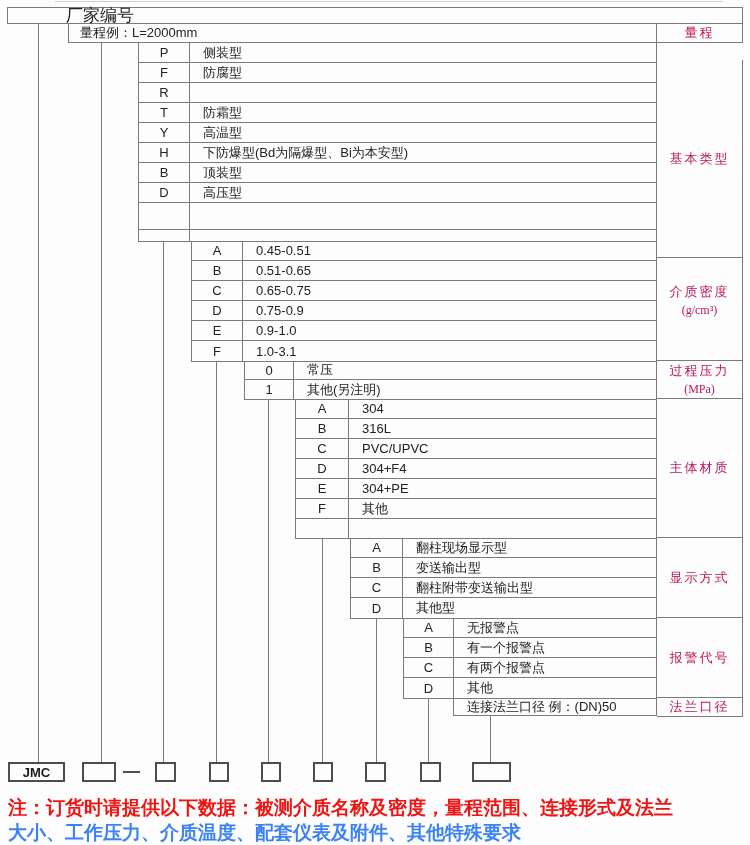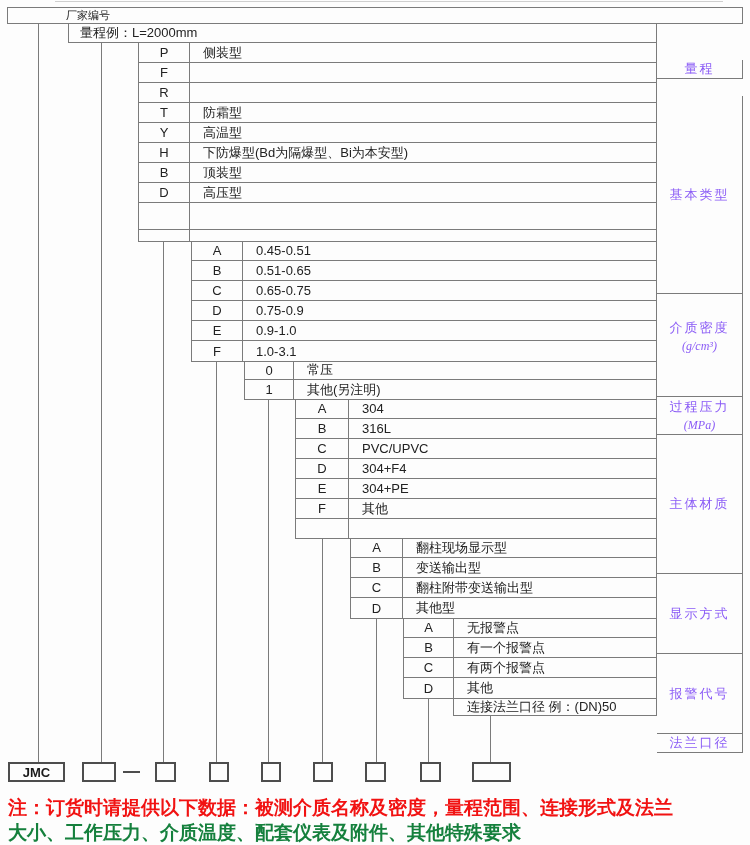--- a/index.html
+++ b/index.html
@@ -11,21 +11,21 @@
   .canvas{
     position:relative;width:750px;height:845px;background:#fdfdfd;
     font-family:"Liberation Sans","DejaVu Sans",sans-serif;color:var(--text);
     overflow:hidden;
   }
   .abs{position:absolute;box-sizing:border-box;}
   .topline{position:absolute;left:55px;top:1px;width:668px;height:1px;background:#cfcfcf;}
   .mfr{
     left:7px;top:7px;width:736px;height:17px;
     border:1px solid var(--line);
-    display:flex;align-items:center;padding-left:58px;font-size:11px;
+    display:flex;align-items:center;padding-left:58px;font-size:17px;
   }
   .range{
     left:68px;top:24px;width:589px;height:19px;
     border:1px solid var(--line);border-top:none;
     display:flex;align-items:center;padding-left:11px;font-size:13px;
   }
   .sec{
     position:absolute;box-sizing:border-box;
     border:1px solid var(--line);border-top:none;
     background:transparent;
@@ -38,23 +38,23 @@
   }
   .desc{
     flex:1;display:flex;align-items:center;padding-left:13px;
     font-size:13px;white-space:nowrap;overflow:hidden;
   }
   .side{
     position:absolute;box-sizing:border-box;left:657px;width:86px;
     border-right:1px solid var(--line);border-bottom:1px solid var(--line);
     display:flex;flex-direction:column;align-items:center;justify-content:center;
     font-family:"Liberation Serif","DejaVu Serif",serif;font-size:13px;
-    letter-spacing:2px;color:#8b5cf6;text-align:center;margin-top:36px;
-  }
-  .side .sub{letter-spacing:0;font-size:12px;margin-top:2px;font-style:italic;}
+    letter-spacing:2px;color:#be185d;text-align:center;
+  }
+  .side .sub{letter-spacing:0;font-size:12px;margin-top:2px;}
   .vline{position:absolute;width:1px;background:var(--line);}
   .mbox{
     position:absolute;box-sizing:border-box;top:762px;height:20px;
     border:2px solid var(--dark);background:transparent;
     display:flex;align-items:center;justify-content:center;
     font-weight:bold;font-size:13px;color:#1a1a1a;
   }
   .dash{position:absolute;left:123px;top:771px;width:17px;height:2px;background:var(--dark);}
   .note{position:absolute;left:8px;top:795px;width:740px;}
   .note-line{font-weight:bold;font-size:19px;line-height:25px;white-space:nowrap;}
@@ -73,20 +73,21 @@
     <span>量程例：L=2000mm</span>
   </div>
 
   <div class="sec" style="left:138px;top:43px;width:519px;">
     <div class="row" style="height:20px">
       <div class="code" style="width:51px">P</div>
       <div class="desc">侧装型</div>
     </div>
     <div class="row" style="height:20px">
       <div class="code" style="width:51px">F</div>
+      <div class="desc">防腐型</div>
     </div>
     <div class="row" style="height:20px">
       <div class="code" style="width:51px">R</div>
     </div>
     <div class="row" style="height:20px">
       <div class="code" style="width:51px">T</div>
       <div class="desc">防霜型</div>
     </div>
     <div class="row" style="height:20px">
       <div class="code" style="width:51px">Y</div>
@@ -272,16 +273,16 @@
   <div class="mbox" style="left:155px;width:21px;"></div>
   <div class="mbox" style="left:209px;width:20px;"></div>
   <div class="mbox" style="left:261px;width:20px;"></div>
   <div class="mbox" style="left:313px;width:20px;"></div>
   <div class="mbox" style="left:365px;width:21px;"></div>
   <div class="mbox" style="left:420px;width:21px;"></div>
   <div class="mbox" style="left:472px;width:39px;"></div>
 
   <div class="note">
     <div class="note-line" style="color: rgb(241, 18, 18);">注：订货时请提供以下数据：被测介质名称及密度，量程范围、连接形式及法兰</div>
-    <div class="note-line" style="color: #15803d;">大小、工作压力、介质温度、配套仪表及附件、其他特殊要求</div>
+    <div class="note-line" style="color: #3b82f6;">大小、工作压力、介质温度、配套仪表及附件、其他特殊要求</div>
   </div>
 
 </div>
 
 </body></html>

